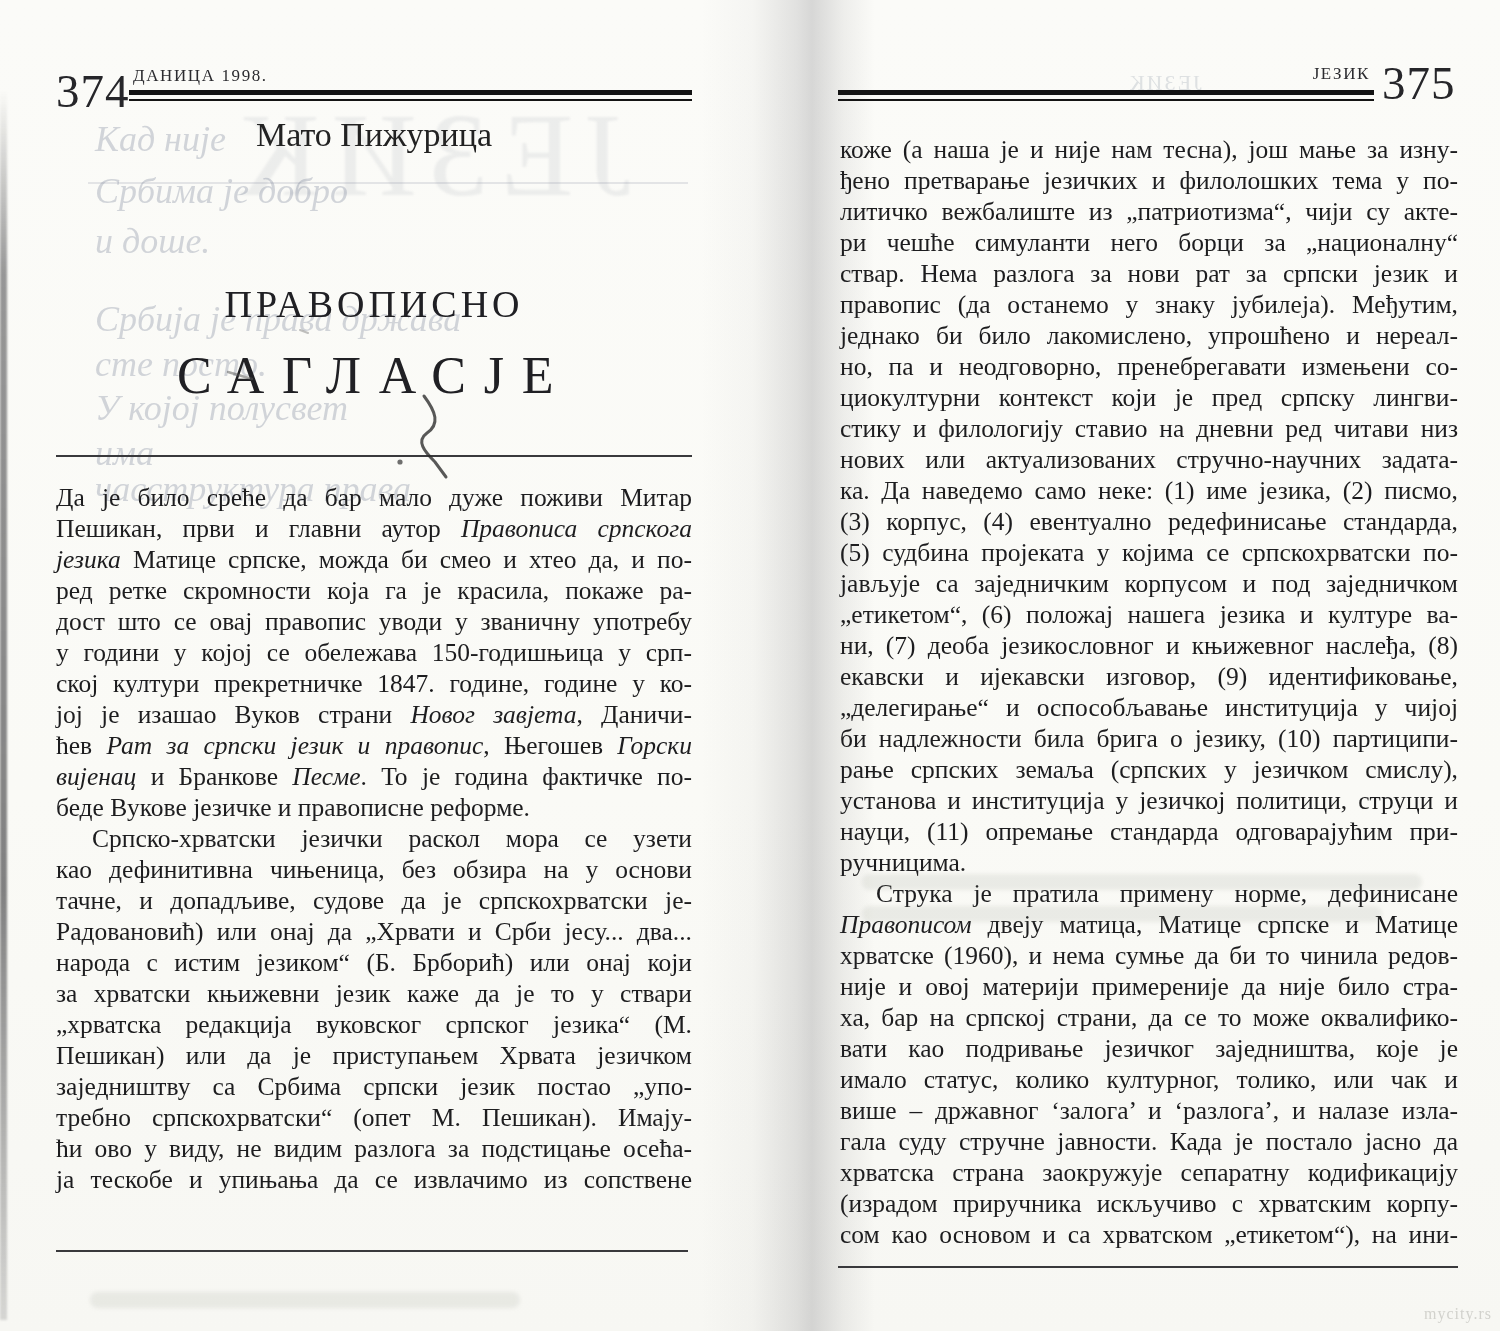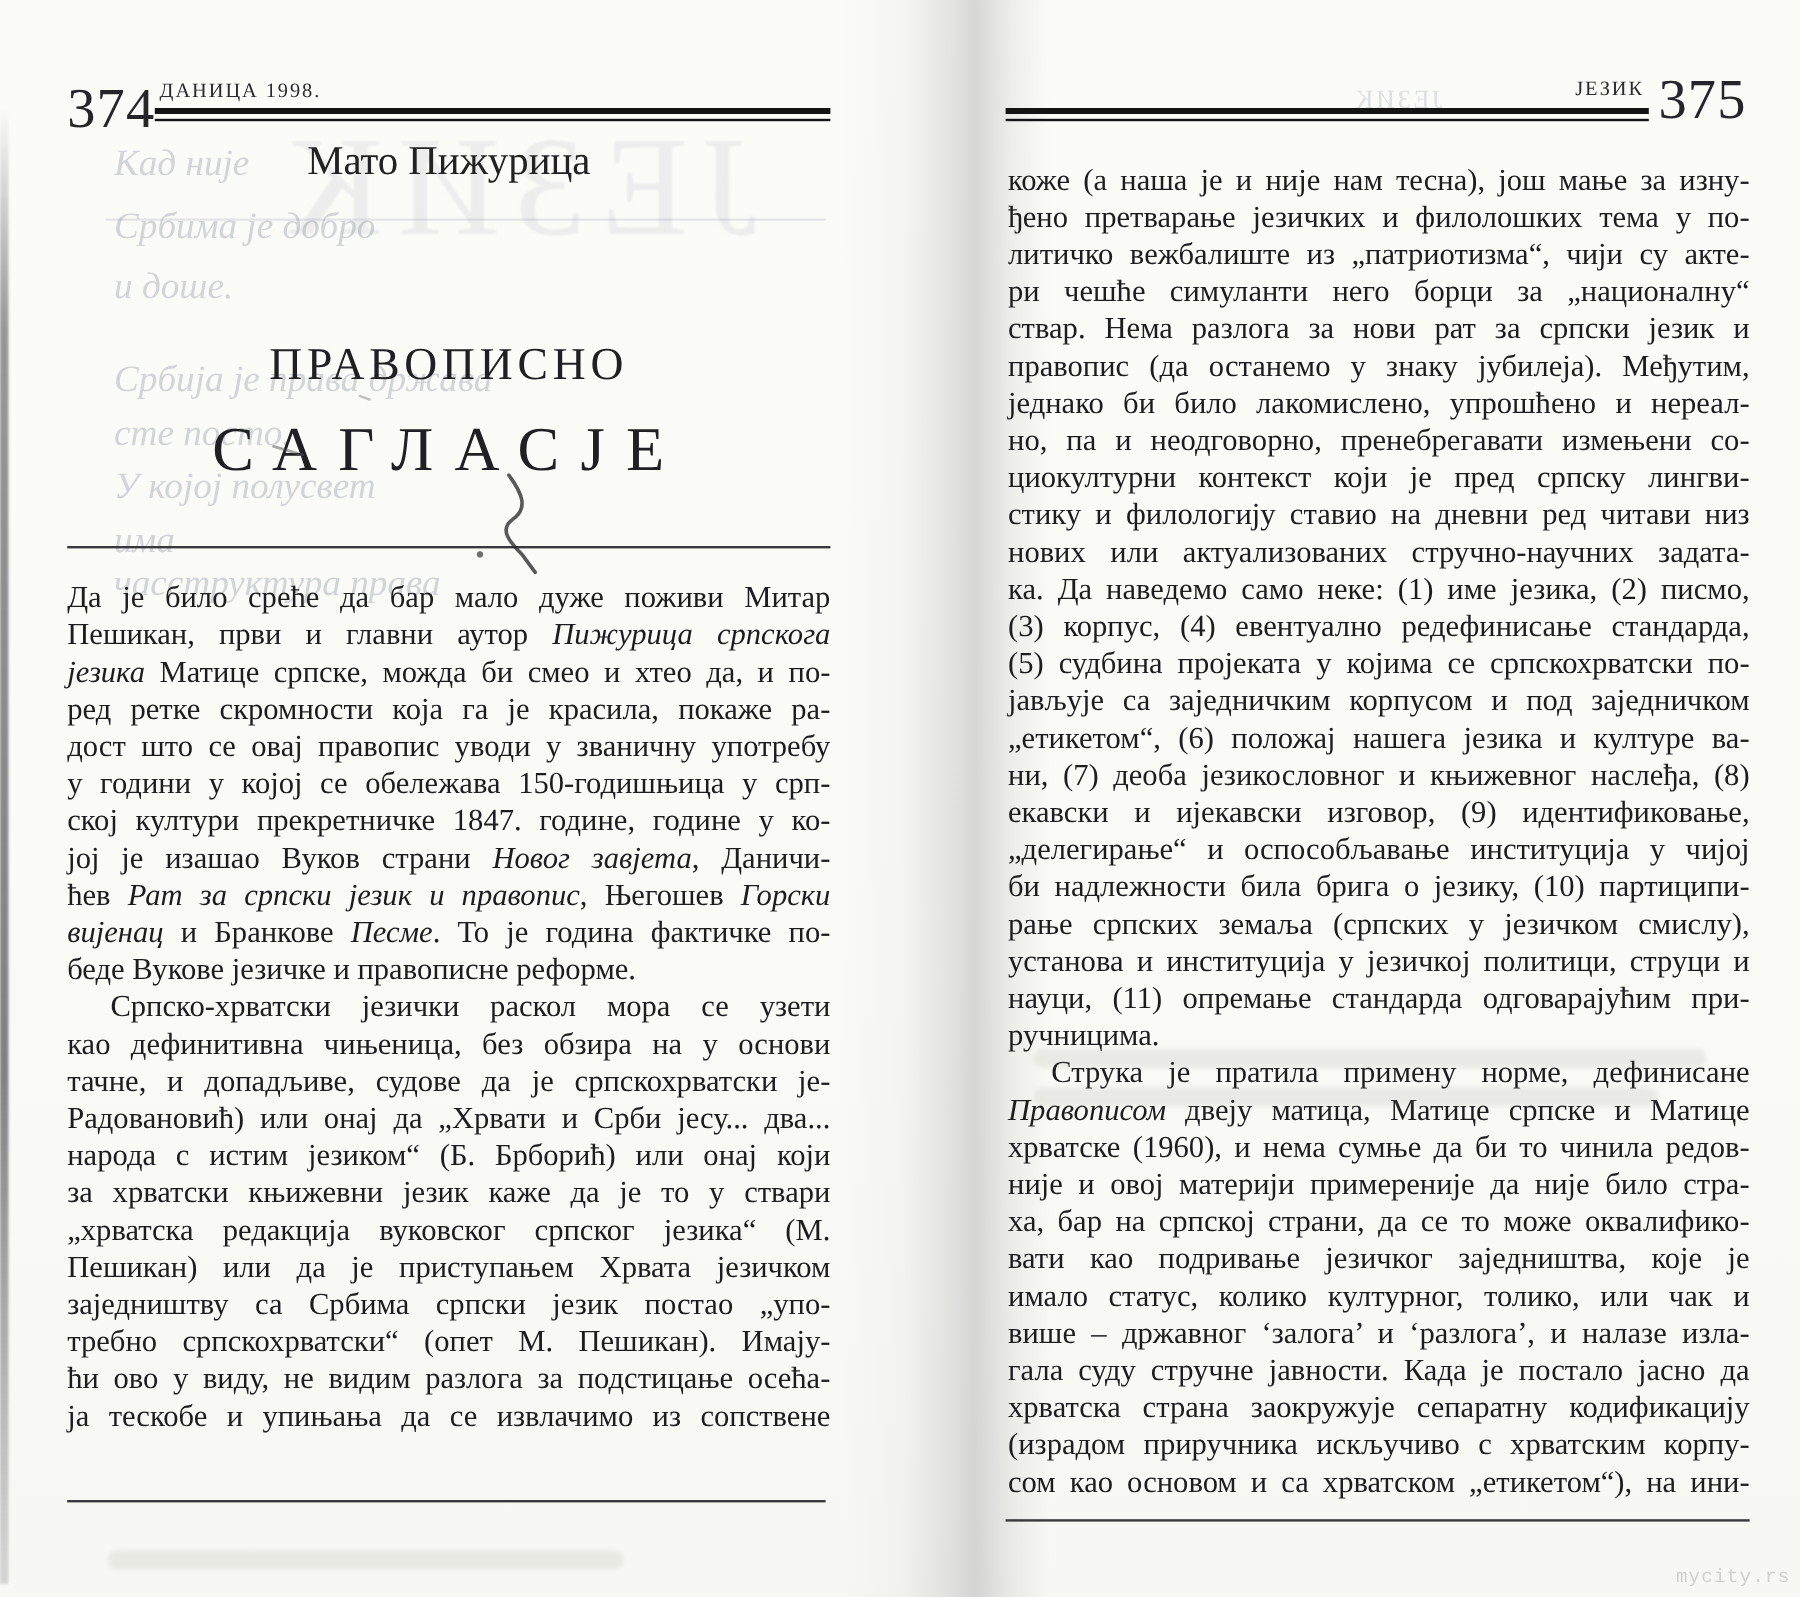--- a/index.html
+++ b/index.html
@@ -58,21 +58,21 @@
   .para.indent .line:first-child { text-indent:36px; }
   .it { font-style:italic; }
   
   .ghost-big {
     position:absolute; left:150px; top:88px; width:560px;
     font-size:118px; letter-spacing:12px; text-align:center;
     color:rgba(105,115,140,0.10); transform:scaleX(-1);
     filter:blur(1px); pointer-events:none;
   }
   .ghost-line {
-    position:absolute; left:95px; font-style:italic; font-size:31px;
+    position:absolute; left:95px; font-style:italic; font-size:36px;
     color:rgba(120,130,152,0.32); filter:blur(0.4px); pointer-events:none;
     white-space:nowrap;
   }
   .ghost-line:nth-of-type(1){ top:118px; }
   .ghost-line:nth-of-type(2){ top:170px; }
   .ghost-line:nth-of-type(3){ top:220px; }
   .ghost-line:nth-of-type(4){ top:298px; }
   .ghost-line:nth-of-type(5){ top:343px; }
   .ghost-line:nth-of-type(6){ top:387px; }
   .ghost-line:nth-of-type(7){ top:432px; }
@@ -86,21 +86,21 @@
   .bleed-bar { position:absolute; height:16px; border-radius:8px;
     background:rgba(130,140,125,0.13); filter:blur(2px); pointer-events:none; }
   .bleed-bar.b1 { left:862px; top:874px;  width:560px; }
   .bleed-bar.b2 { left:862px; top:906px;  width:520px; }
   .bleed-bar.b3 { left:90px;  top:1292px; width:430px; }
   
   .smudge { position:absolute; left:0; top:0; pointer-events:none; }
   
   .watermark {
     position:absolute; right:8px; bottom:8px;
-    font-family:Liberation Mono, monospace;
+    font-family:Liberation Serif, serif;
     font-size:16px; letter-spacing:1px; color:#d2d2cd;
   }
 </style>
 </head>
 <body>
 
 <div class="scan">
 
   <div class="gutter"></div>
   <div class="left-edge"></div>
@@ -123,21 +123,21 @@
   <div class="rule2 left"></div>
 
   <div class="author">Мато Пижурица</div>
   <div class="title1">ПРАВОПИСНО</div>
   <div class="title2">САГЛАСЈЕ</div>
   <div class="title-rule"></div>
 
   <div class="body-col left">
       <div class="para">
         <div class="line"><span>Да је било среће да бар мало дуже поживи Митар</span></div>
-        <div class="line"><span>Пешикан, први и главни аутор </span><span class="it">Пижурица српскога</span></div>
+        <div class="line"><span>Пешикан, први и главни аутор </span><span class="it">Правописа српскога</span></div>
         <div class="line"><span class="it">језика</span><span> Матице српске, можда би смео и хтео да, и по-</span></div>
         <div class="line"><span>ред ретке скромности која га је красила, покаже ра-</span></div>
         <div class="line"><span>дост што се овај правопис уводи у званичну употребу</span></div>
         <div class="line"><span>у години у којој се обележава 150-годишњица у срп-</span></div>
         <div class="line"><span>ској култури прекретничке 1847. године, године у ко-</span></div>
         <div class="line"><span>јој је изашао Вуков страни </span><span class="it">Новог завјета</span><span>, Даничи-</span></div>
         <div class="line"><span>ћев </span><span class="it">Рат за српски језик и правопис</span><span>, Његошев </span><span class="it">Горски</span></div>
         <div class="line"><span class="it">вијенац</span><span> и Бранкове </span><span class="it">Песме</span><span>. То је година фактичке по-</span></div>
         <div class="line final"><span>беде Вукове језичке и правописне реформе.</span></div>
       </div>

